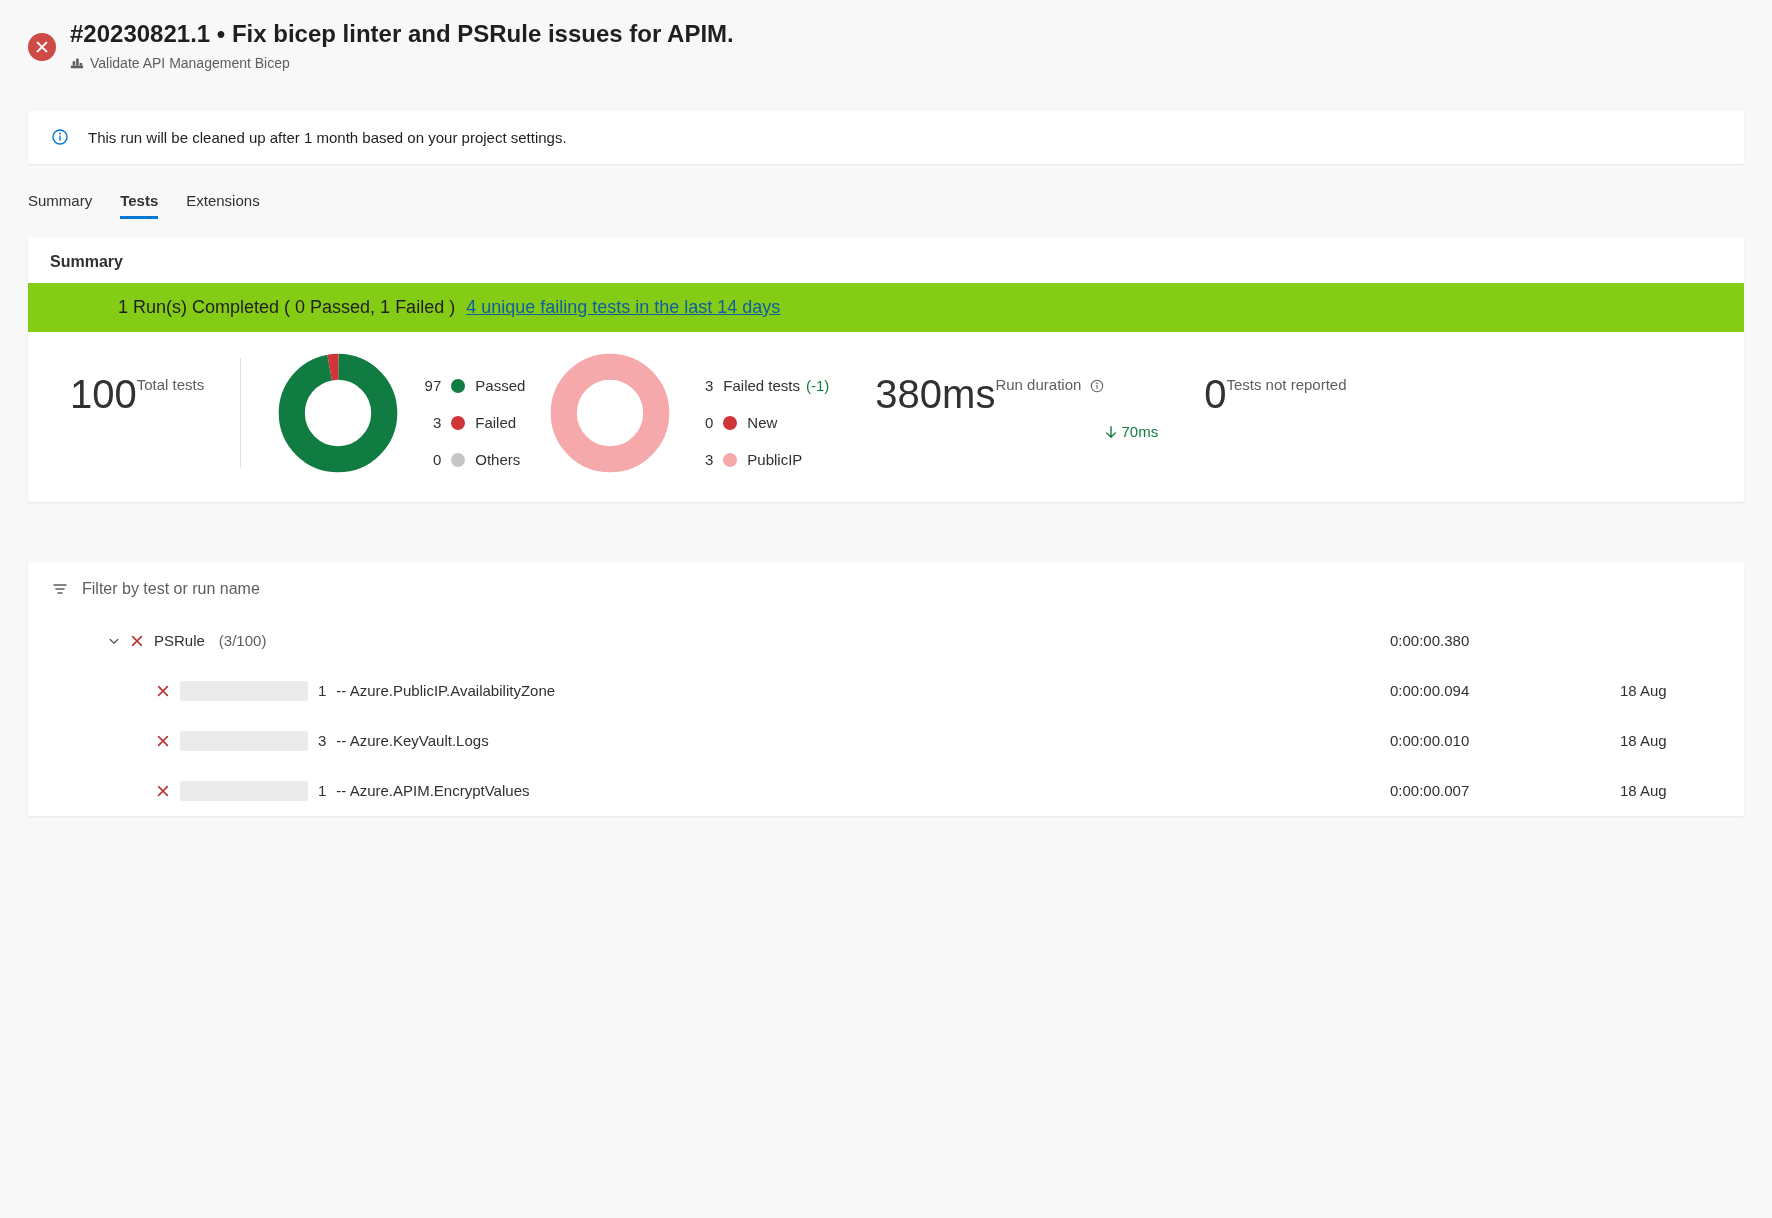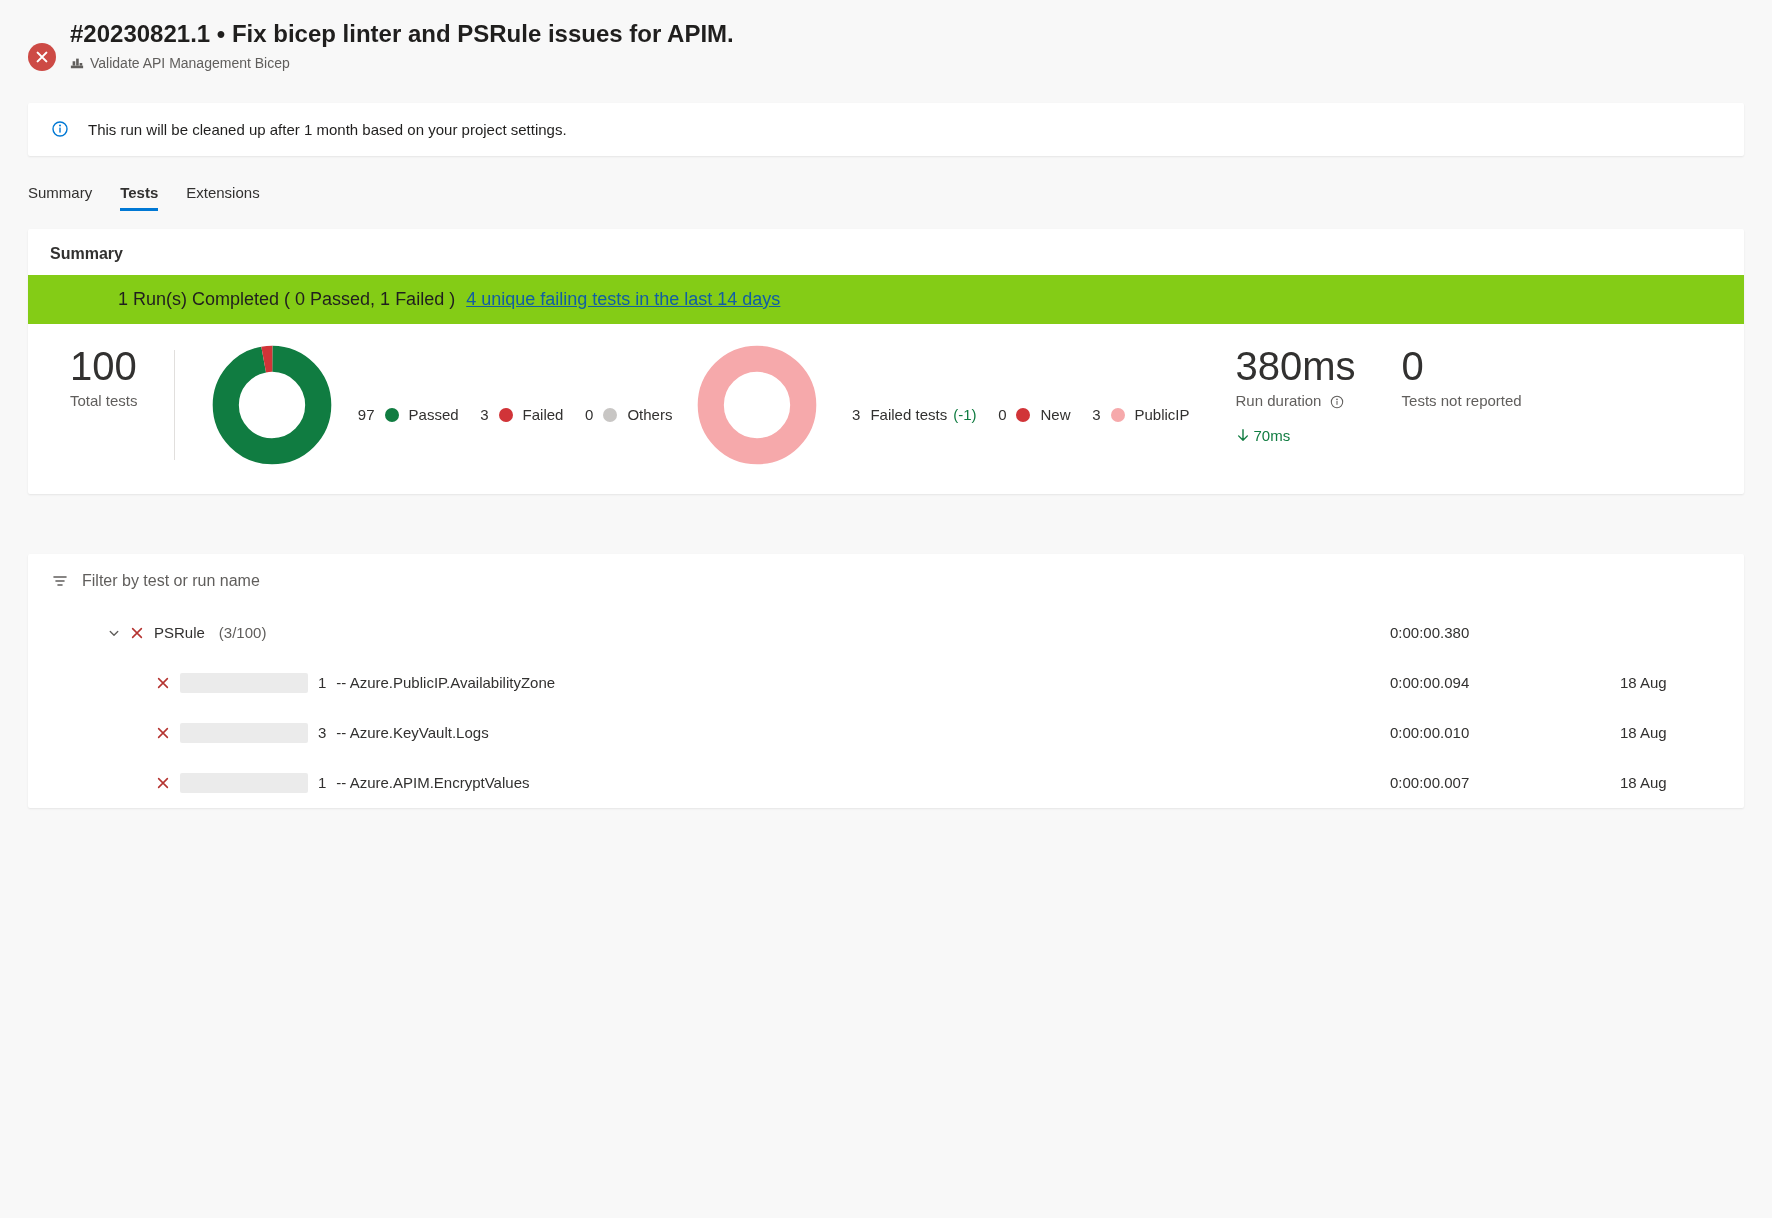--- a/index.html
+++ b/index.html
@@ -8,23 +8,23 @@
     background: #f8f8f8;
     color: #323130;
     font-size: 14px;
   }
   .page {
     padding: 20px 28px;
   }
   
   .header-row {
     display: flex;
-    align-items: flex-end;
+    align-items: center;
     gap: 14px;
-    margin-bottom: 32px;
+    margin-bottom: 40px;
   }
   .status-circle {
     width: 28px; height: 28px; border-radius: 50%;
     background: #cd4a45;
     display: flex; align-items: center; justify-content: center;
     flex-shrink: 0;
     margin-top: 4px;
   }
   .status-circle svg { width: 14px; height: 14px; }
   .header-text h1 {
@@ -103,21 +103,21 @@
     margin-left: 6px;
   }
 
   .metrics-row {
     display: flex;
     align-items: stretch;
     padding: 20px 42px 28px;
     gap: 10px;
   }
   .metric-block {
-    display: flex; flex-direction: column;
+    display: flex; flex-direction: row; margin-top: 20px;
   }
   .metric-big {
     font-size: 40px;
     font-weight: 400;
     color: #323130;
     line-height: 1.1;
   }
   .metric-label {
     color: #605e5c;
     font-size: 15px;
@@ -131,21 +131,21 @@
     display: flex; align-items: center; gap: 4px;
   }
   .vdivider {
     width: 1px;
     background: #e1dfdd;
     margin: 6px 26px;
   }
 
   .donut-wrap { display: flex; align-items: center; gap: 16px; }
   .donut { width: 122px; height: 122px; }
-  .legend { display: flex; flex-direction: row; gap: 4px; margin-top: 20px; }
+  .legend { display: flex; flex-direction: column; gap: 20px; margin-top: 20px; }
   .legend-row { display: flex; align-items: center; gap: 10px; font-size: 15px; }
   .legend-num { width: 26px; text-align: right; color: #323130; }
   .legend-dot { width: 14px; height: 14px; border-radius: 50%; }
   .legend-label { color: #323130; }
   .legend-suffix { color: #107c41; font-size: 15px; }
   .failed-tests-label { display: inline-flex; align-items: baseline; gap: 6px; }
 
   .info-inline-icon {
     display: inline-flex; vertical-align: middle; margin-left: 4px;
     color: #605e5c;

